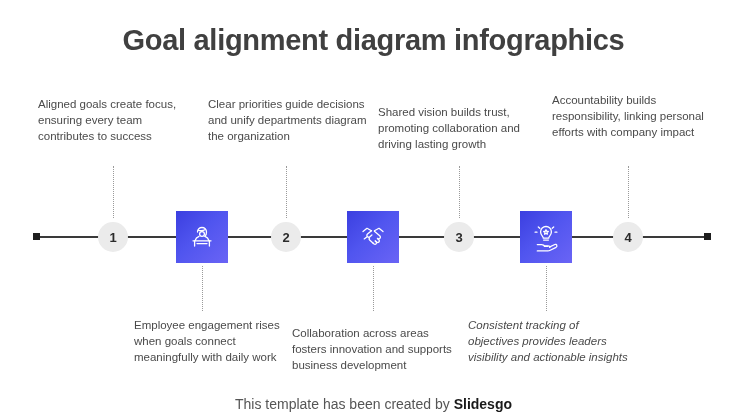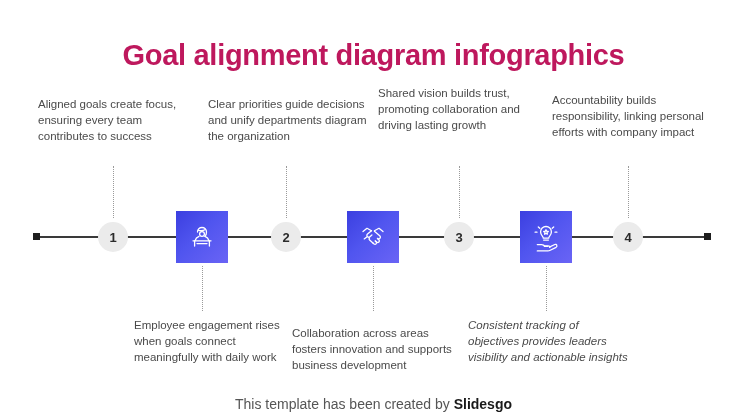--- a/index.html
+++ b/index.html
@@ -11,27 +11,27 @@
     height: 420px;
     background: #ffffff;
     font-family: "Liberation Sans", sans-serif;
     overflow: hidden;
     position: relative;
   }
 
   
   .title {
     position: absolute;
-    top: 39px;
+    top: 24px;
     left: 0;
     width: 747px;
     text-align: center;
     font-size: 29px;
     font-weight: bold;
-    color: #be185d;
+    color: #404040;
     letter-spacing: -0.3px;
   }
 
   
   .axis {
     position: absolute;
     top: 236px;
     left: 36px;
     width: 675px;
     height: 2px;
@@ -117,21 +117,21 @@
 <div class="axis"></div>
 <div class="axis-cap left"></div>
 <div class="axis-cap right"></div>
 
 <div id="dynamic-layer">
     <div class="connector" style="left: 113px; top: 166px; height: 52px;"></div>
     <div class="desc top" style="left: 38px; width: 160px; top: 96px;">Aligned goals create focus, ensuring every team contributes to success</div>
     <div class="connector" style="left: 286px; top: 166px; height: 52px;"></div>
     <div class="desc top" style="left: 208px; width: 160px; top: 96px;">Clear priorities guide decisions and unify departments diagram the organization</div>
     <div class="connector" style="left: 459px; top: 166px; height: 52px;"></div>
-    <div class="desc top" style="left: 378px; width: 165px; top: 85px;">Shared vision builds trust, promoting collaboration and driving lasting growth</div>
+    <div class="desc top" style="left: 378px; width: 165px; top: 104px;">Shared vision builds trust, promoting collaboration and driving lasting growth</div>
     <div class="connector" style="left: 628px; top: 166px; height: 52px;"></div>
     <div class="desc top" style="left: 552px; width: 165px; top: 92px;">Accountability builds responsibility, linking personal efforts with company impact</div>
     <div class="connector" style="left: 202px; top: 266px; height: 45px;"></div>
     <div class="desc bottom" style="left: 134px; width: 165px; top: 317px;">Employee engagement rises when goals connect meaningfully with daily work</div>
     <div class="connector" style="left: 373px; top: 266px; height: 45px;"></div>
     <div class="desc bottom" style="left: 292px; width: 170px; top: 317px; margin-top: 8px;">Collaboration across areas fosters innovation and supports business development</div>
     <div class="connector" style="left: 546px; top: 266px; height: 45px;"></div>
     <div class="desc bottom" style="left: 468px; width: 162px; top: 317px; font-style: italic;">Consistent tracking of objectives provides leaders visibility and actionable insights</div>
     <div class="num-circle" style="left: 98px;">
       <span>1</span>

